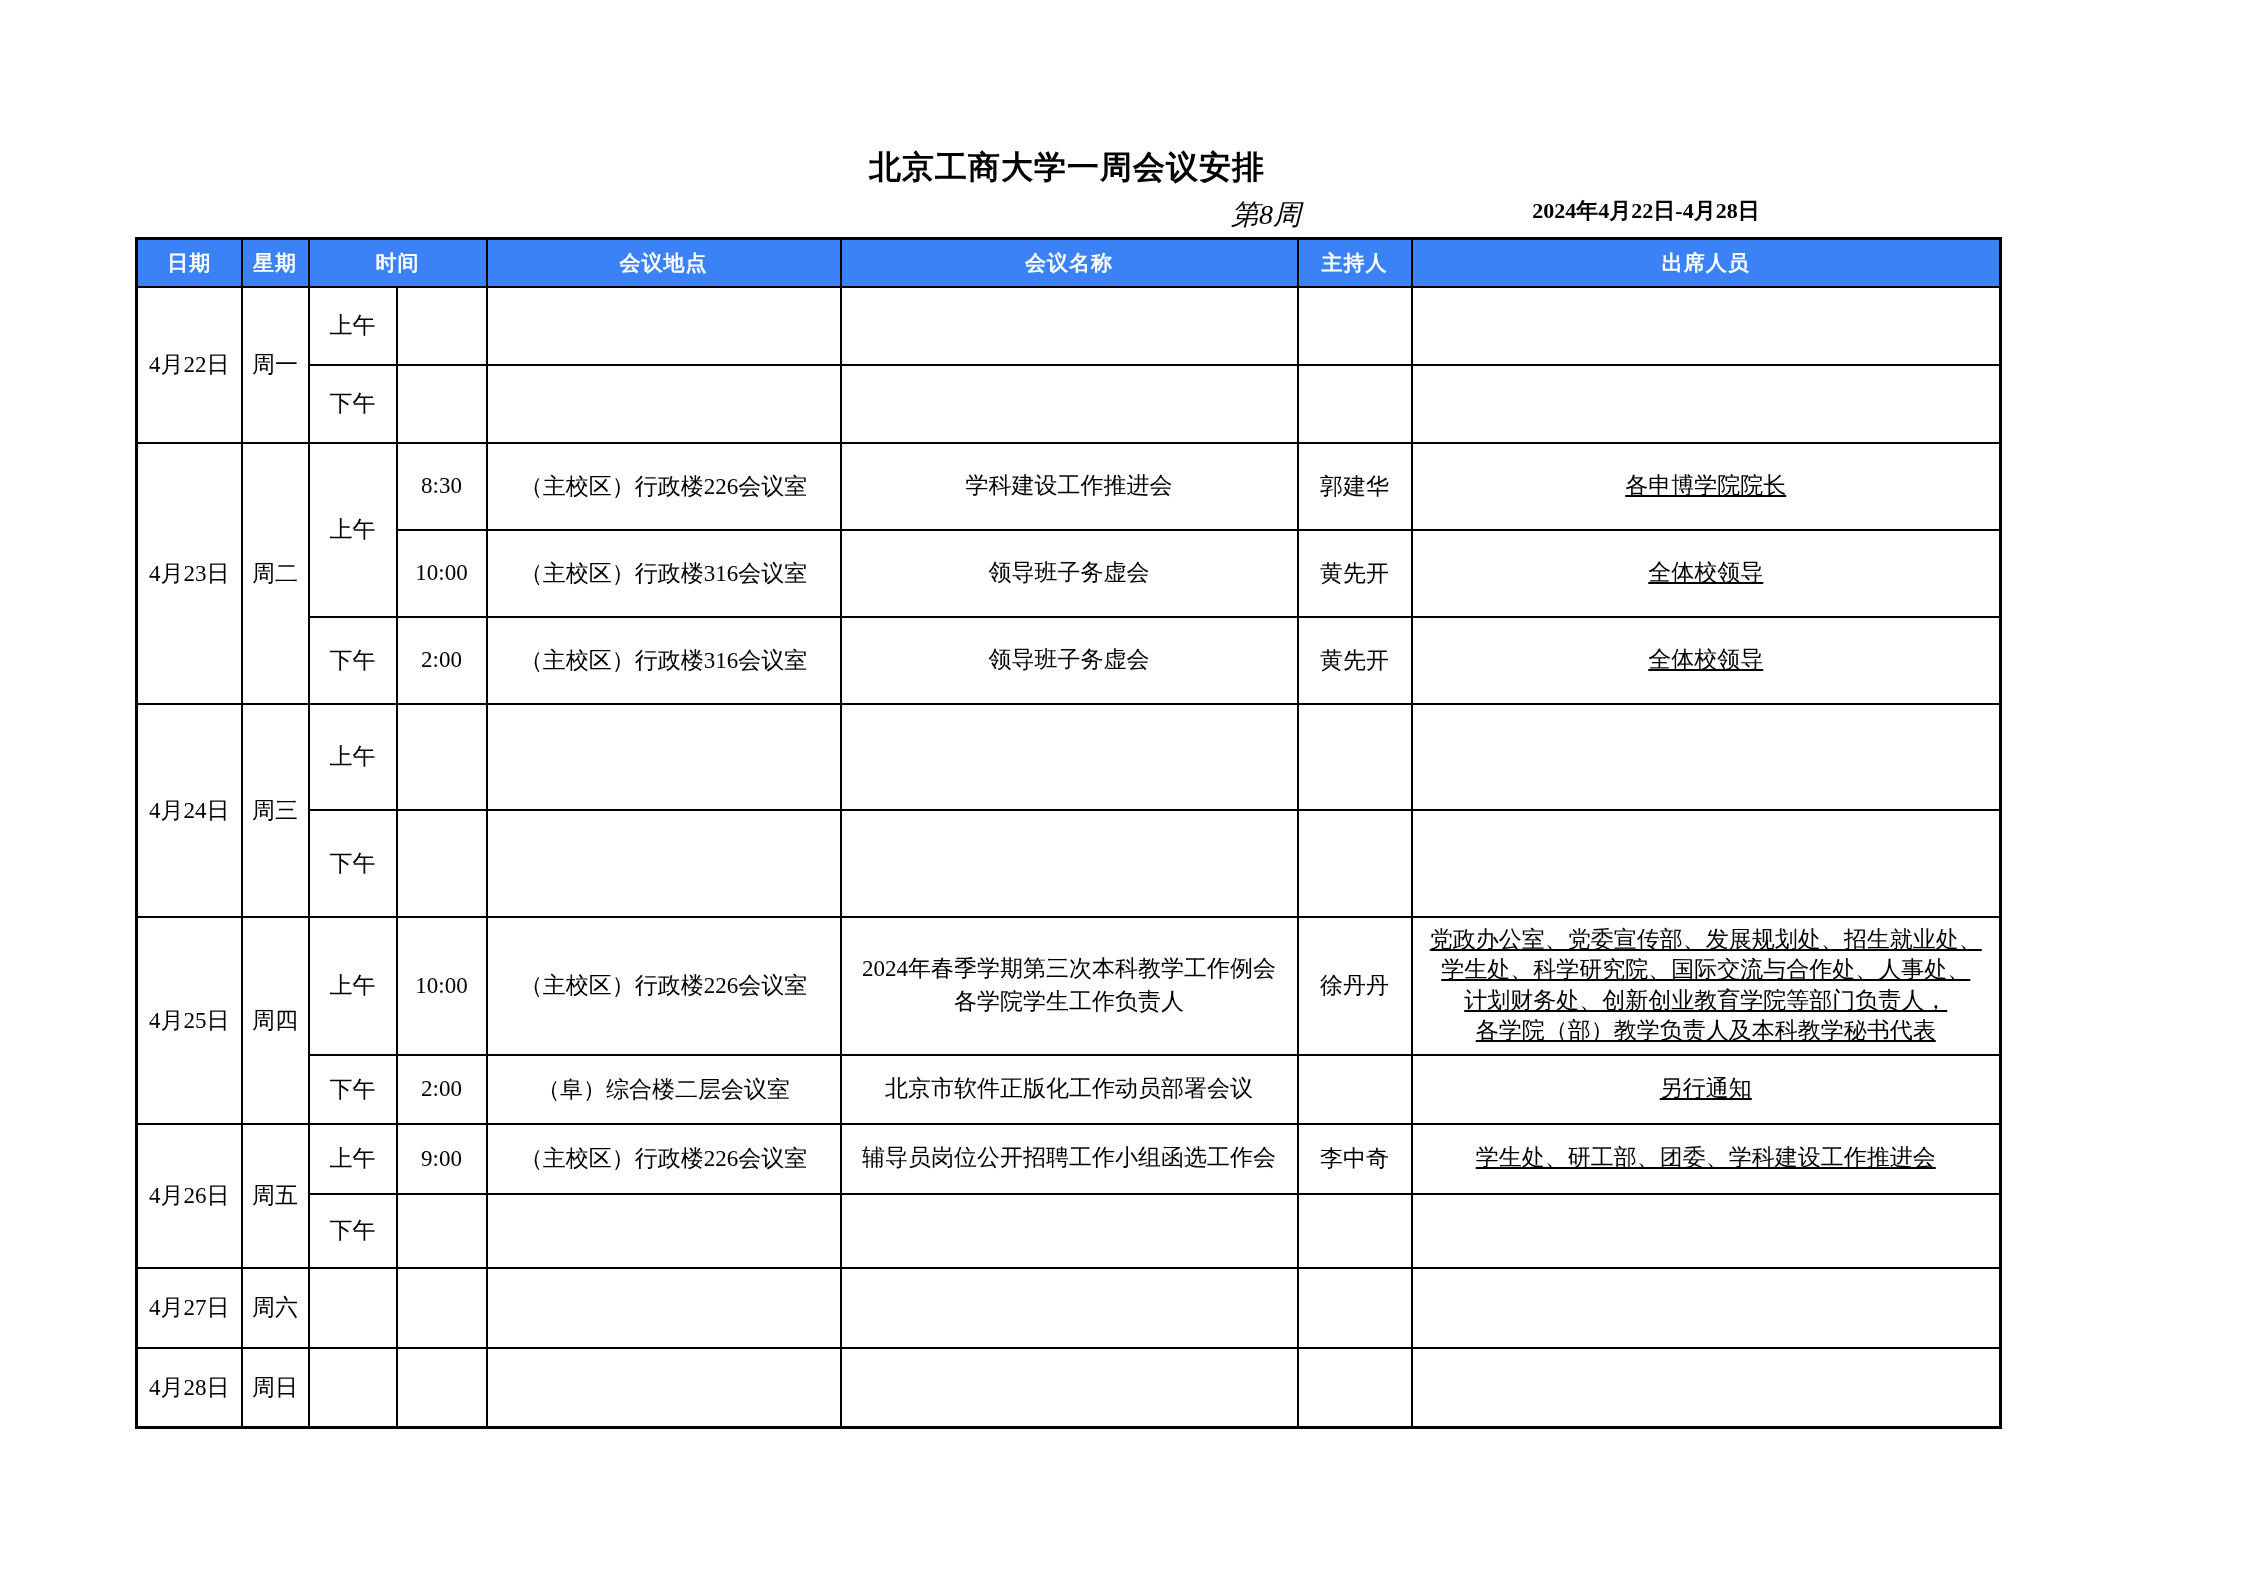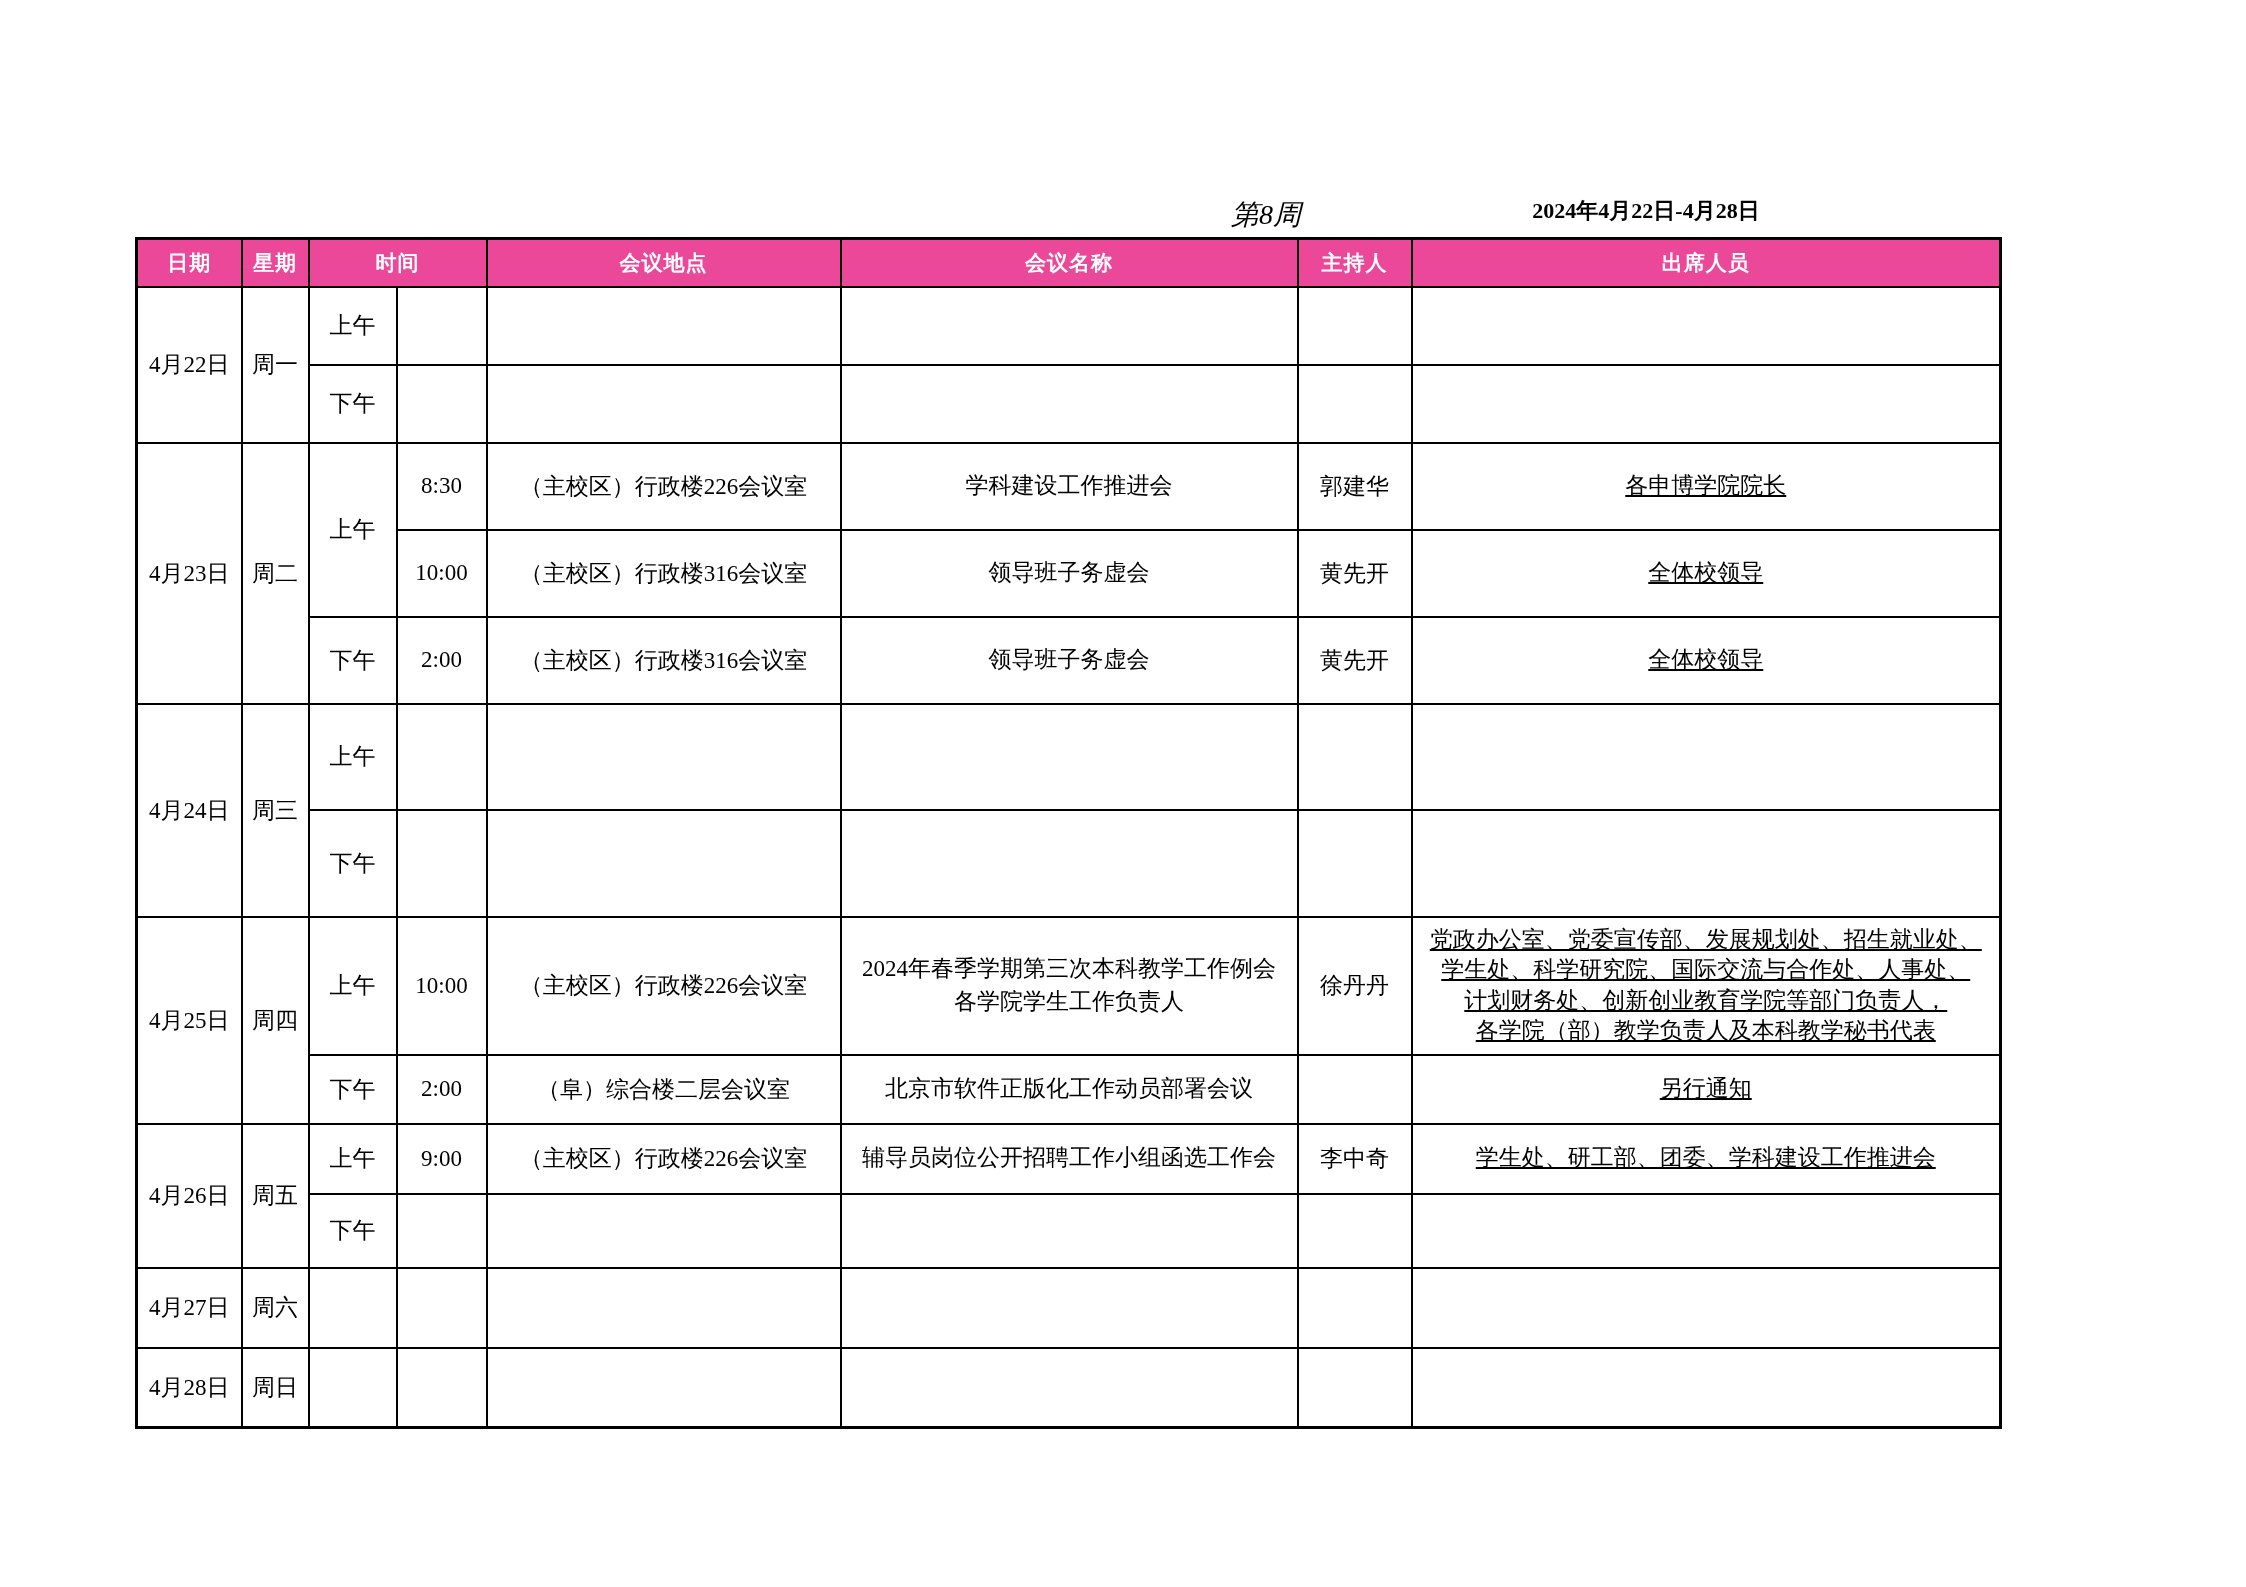--- a/index.html
+++ b/index.html
@@ -36,33 +36,34 @@
   }
   table.schedule th, table.schedule td {
     border: 2px solid #000;
     text-align: center; vertical-align: middle;
     font-size: 23px;
     white-space: pre-line;
     overflow: hidden;
     padding: 2px 4px;
   }
   table.schedule thead th {
-    background: #ec4899; color: #ffffff;
+    background: #3b82f6; color: #ffffff;
     font-weight: bold; font-size: 21px;
     height: 48px;
     letter-spacing: 1px;
   }
   td.att-cell { line-height: 1.32; text-decoration: underline; }
   td.meet-cell { line-height: 1.4; }
 </style>
 </head>
 <body>
 
 <div class="sheet">
 
+  <div class="title">北京工商大学一周会议安排</div>
   <div class="week-label">第8周</div>
   <div class="date-range">2024年4月22日-4月28日</div>
 
   <table class="schedule">
     <colgroup>
       <col style="width:105px">
         <col style="width:67px">
         <col style="width:88px">
         <col style="width:90px">
       <col style="width:354px">

